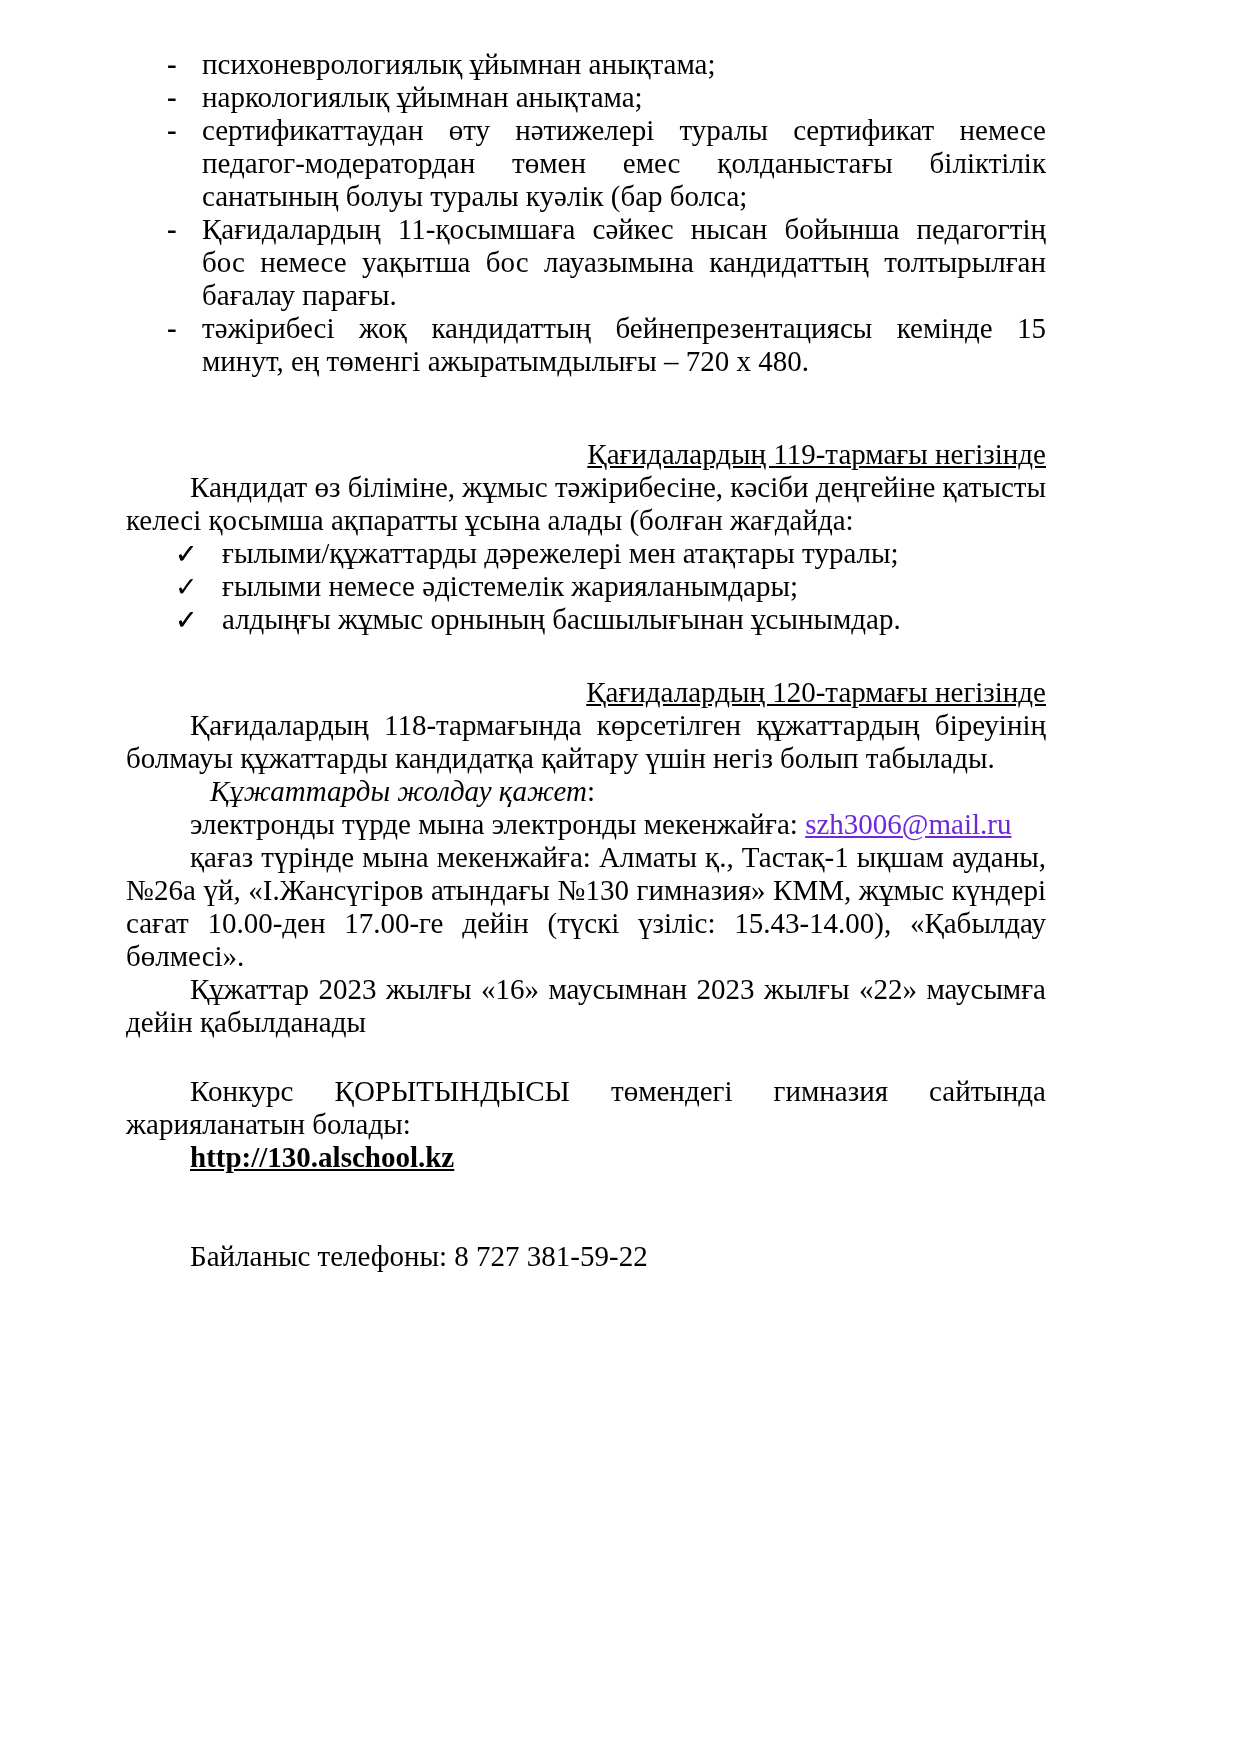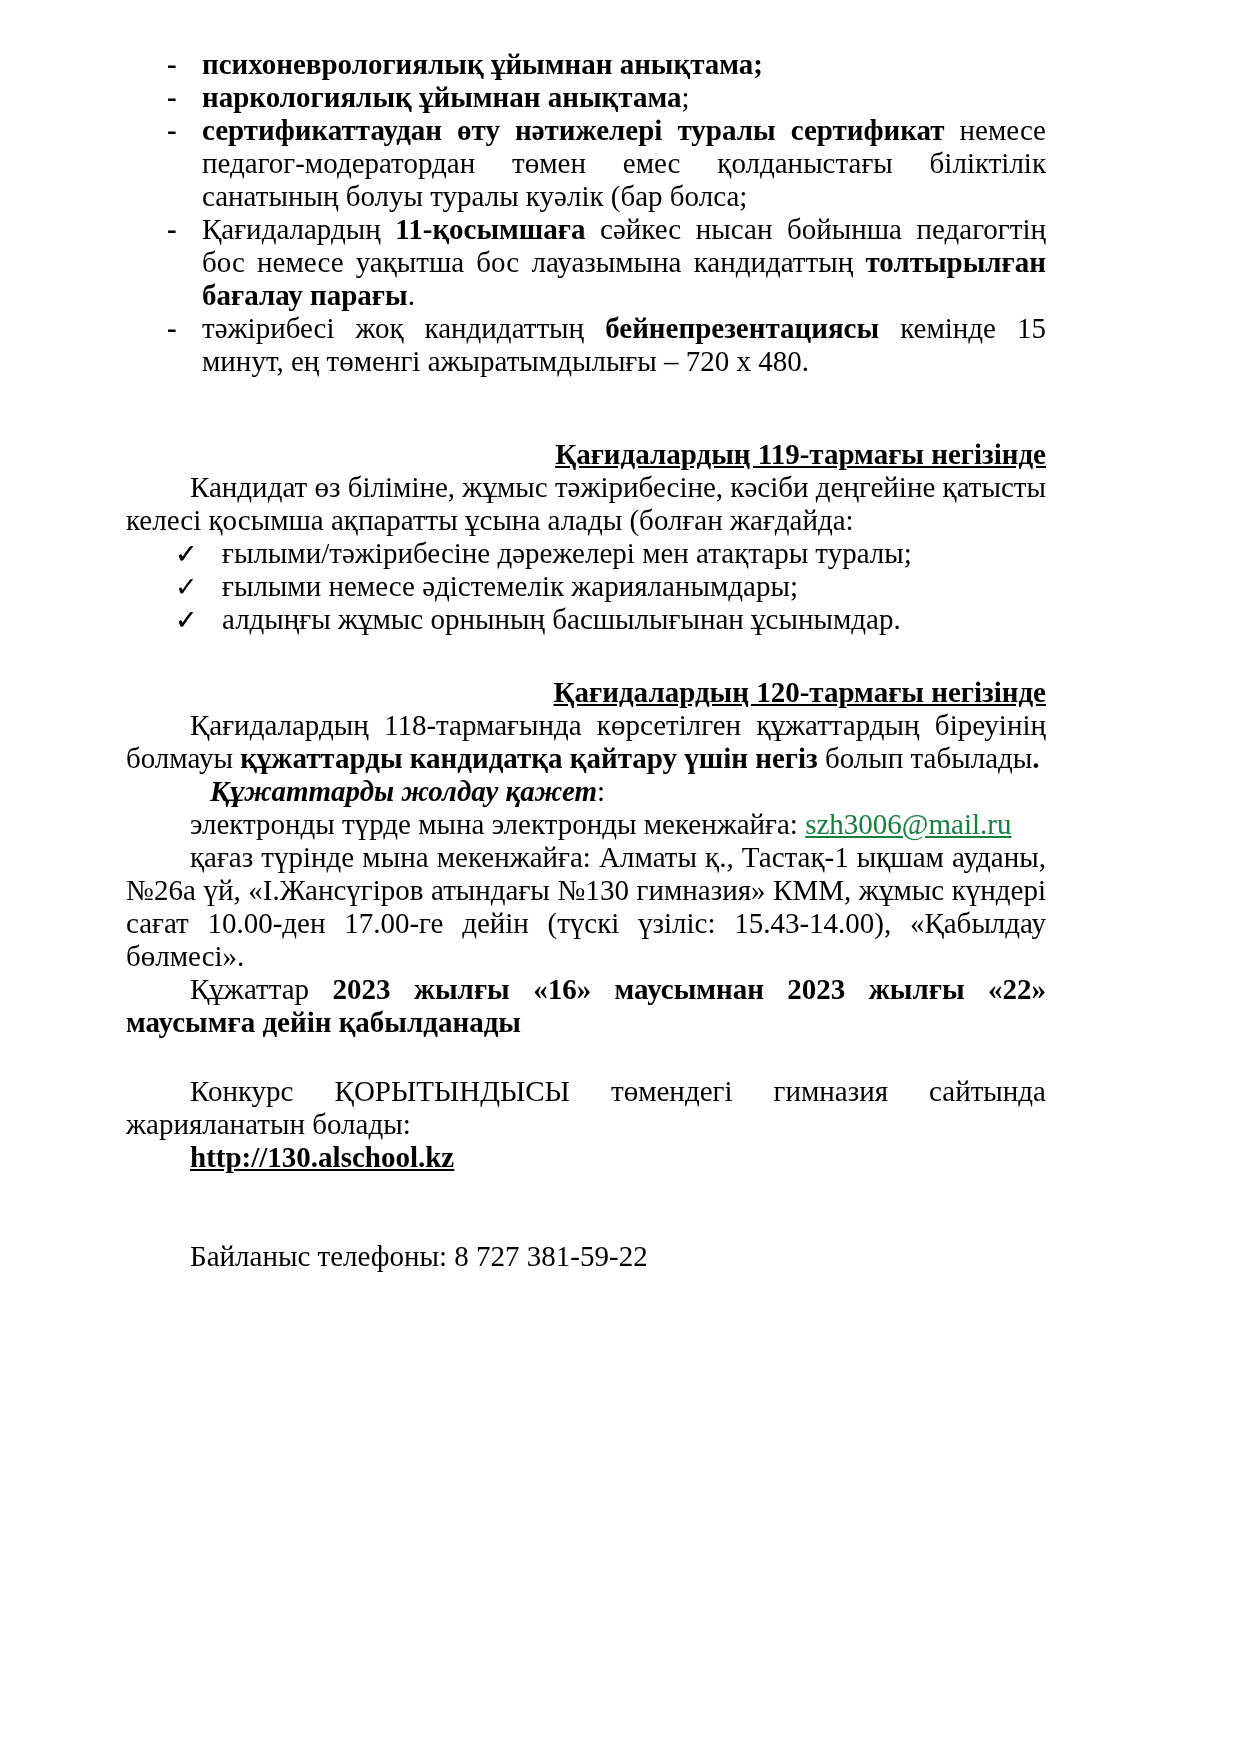--- a/index.html
+++ b/index.html
@@ -27,21 +27,21 @@
   .bullet-marker {
     position: absolute; left: 41px; top: 0;
     font-weight: 700;
   }
   .block.check { position: relative; padding-left: 96px; }
   .check-marker {
     position: absolute; left: 49px; top: 0;
     font-family: "DejaVu Sans", sans-serif;
     font-size: 27px;
   }
-  .run.b { font-weight: 700; }
+  .run.b { font-weight: 400; }
   .run.i { font-style: italic; margin-left: 20px; }
   .run.u { text-decoration: underline; }
   .run.link-email { text-decoration: underline; cursor: pointer; }
   .run.link-site { font-weight: 700; text-decoration: underline; color: #000000; cursor: pointer; }
   .gap-sm { height: 36px; }
   .gap-md { height: 40px; }
   .gap-lg { height: 60px; }
   .gap-xl { height: 66px; }
 </style>
 </head>
@@ -51,29 +51,29 @@
   <div class="content">
       <div class="block bullet"><span class="bullet-marker">-</span><span class="run b">психоневрологиялық ұйымнан анықтама;</span></div>
       <div class="block bullet"><span class="bullet-marker">-</span><span class="run b">наркологиялық ұйымнан анықтама</span><span class="run">;</span></div>
       <div class="block bullet"><span class="bullet-marker">-</span><span class="run b">сертификаттаудан өту нәтижелері туралы сертификат</span><span class="run"> немесе педагог-модератордан төмен емес қолданыстағы біліктілік санатының болуы туралы куәлік (бар болса;</span></div>
       <div class="block bullet"><span class="bullet-marker">-</span><span class="run">Қағидалардың </span><span class="run b">11-қосымшаға</span><span class="run"> сәйкес нысан бойынша педагогтің бос немесе уақытша бос лауазымына кандидаттың </span><span class="run b">толтырылған бағалау парағы</span><span class="run">.</span></div>
       <div class="block bullet"><span class="bullet-marker">-</span><span class="run">тәжірибесі жоқ кандидаттың </span><span class="run b">бейнепрезентациясы</span><span class="run"> кемінде 15 минут, ең төменгі ажыратымдылығы – 720 x 480.</span></div>
       <div class="gap gap-lg"></div>
       <div class="block heading"><span class="run b u">Қағидалардың 119-тармағы негізінде</span></div>
       <div class="block para"><span class="run">Кандидат өз біліміне, жұмыс тәжірибесіне, кәсіби деңгейіне қатысты келесі қосымша ақпаратты ұсына алады (болған жағдайда:</span></div>
       <div class="block check"><span class="check-marker">✓</span></div>
-      <div class="block check"><span class="check-marker">✓</span><span class="run">ғылыми/тәжірибесіне дәрежелері мен атақтары туралы;</span></div>
+      <div class="block check"><span class="check-marker">✓</span><span class="run">ғылыми/құжаттарды дәрежелері мен атақтары туралы;</span></div>
       <div class="block check"><span class="check-marker">✓</span><span class="run">ғылыми немесе әдістемелік жарияланымдары;</span></div>
       <div class="block check"><span class="check-marker">✓</span></div>
       <div class="block check"><span class="check-marker">✓</span><span class="run">алдыңғы жұмыс орнының басшылығынан ұсынымдар.</span></div>
       <div class="gap gap-md"></div>
       <div class="block heading"><span class="run b u">Қағидалардың 120-тармағы негізінде</span></div>
       <div class="block para"><span class="run">Қағидалардың 118-тармағында көрсетілген құжаттардың біреуінің болмауы </span><span class="run b">құжаттарды кандидатқа қайтару үшін негіз</span><span class="run"> болып табылады</span><span class="run b">.</span></div>
       <div class="block para"><span class="run b i">Құжаттарды жолдау қажет</span><span class="run">:</span></div>
-      <div class="block para"><span class="run">электронды түрде мына электронды мекенжайға: </span><span class="run link-email" style="color: #15803d;">szh3006@mail.ru</span></div>
+      <div class="block para"><span class="run">электронды түрде мына электронды мекенжайға: </span><span class="run link-email" style="color: #6d28d9;">szh3006@mail.ru</span></div>
       <div class="block para"><span class="run">қағаз түрінде мына мекенжайға: Алматы қ., Тастақ-1 ықшам ауданы, №26а үй, «І.Жансүгіров атындағы №130 гимназия» КММ, жұмыс күндері сағат 10.00-ден 17.00-ге дейін (түскі үзіліс: 15.43-14.00), «Қабылдау бөлмесі».</span></div>
       <div class="block para"><span class="run">Құжаттар </span><span class="run b">2023 жылғы «16» маусымнан 2023 жылғы «22» маусымға дейін қабылданады</span></div>
       <div class="gap gap-sm"></div>
       <div class="block para"><span class="run">Конкурс ҚОРЫТЫНДЫСЫ төмендегі гимназия сайтында жарияланатын болады:</span></div>
       <div class="block para"><span class="run link-site">http://130.alschool.kz</span></div>
       <div class="gap gap-xl"></div>
       <div class="block para"><span class="run">Байланыс телефоны: 8 727 381-59-22</span></div>
     </div>
 </div>
 

